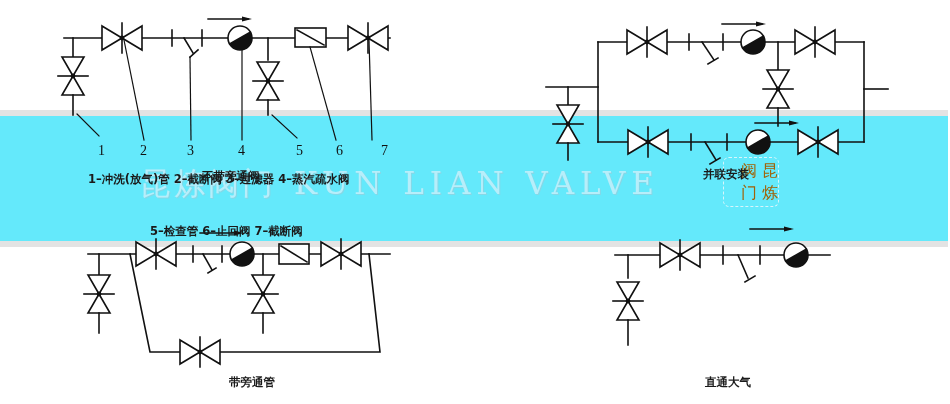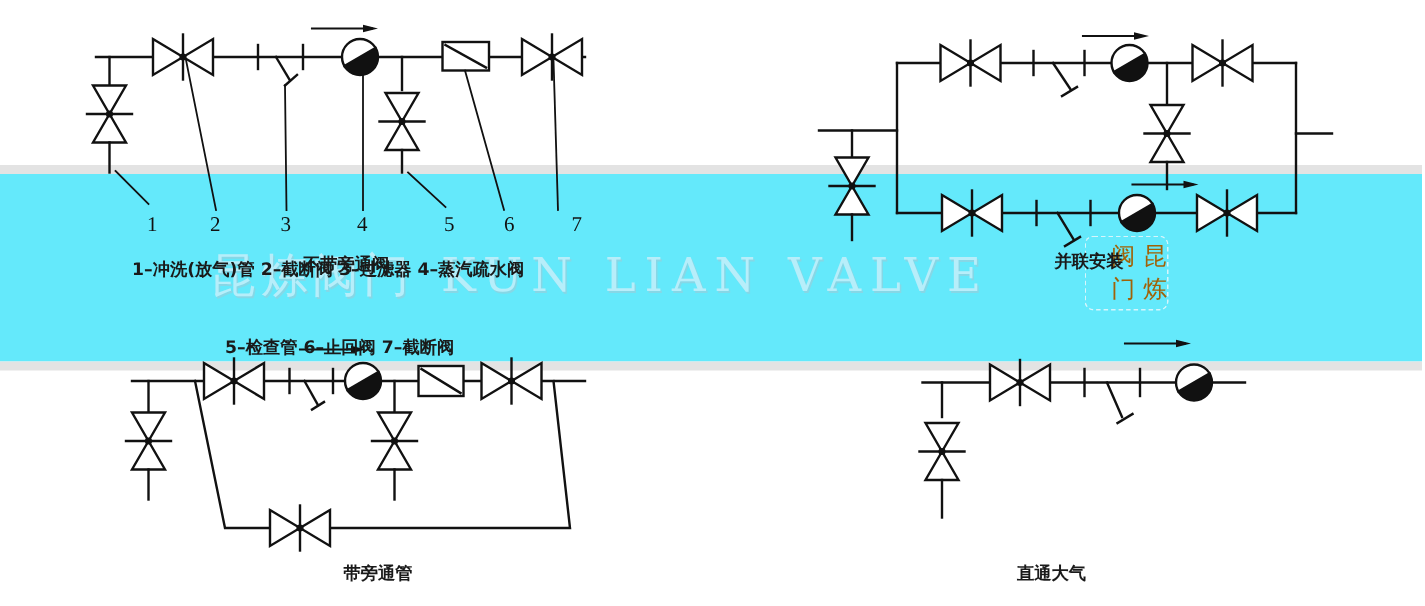--- a/index.html
+++ b/index.html
@@ -174,13 +174,13 @@
 <div class="num" style="left:238px;top:143px;">4</div>
 <div class="num" style="left:296px;top:143px;">5</div>
 <div class="num" style="left:336px;top:143px;">6</div>
 <div class="num" style="left:381px;top:143px;">7</div>
 
 <div class="lbl" style="left:190px;top:169px;margin-left:12px;">不带旁通阀</div>
 <div class="lbl" style="left:88px;top:172px;">1–冲洗(放气)管   2–截断阀   3–过滤器   4–蒸汽疏水阀</div>
 <div class="lbl" style="left:138px;top:224px;margin-left:12px;">5–检查管   6–止回阀   7–截断阀</div>
 <div class="lbl" style="left:703px;top:167px;">并联安装</div>
 <div class="lbl" style="left:193px;top:375px;margin-left:36px;">带旁通管</div>
-<div class="lbl" style="left:678px;top:375px;">直通大气</div>
+<div class="lbl" style="left:705px;top:375px;">直通大气</div>
 
 </body></html>

